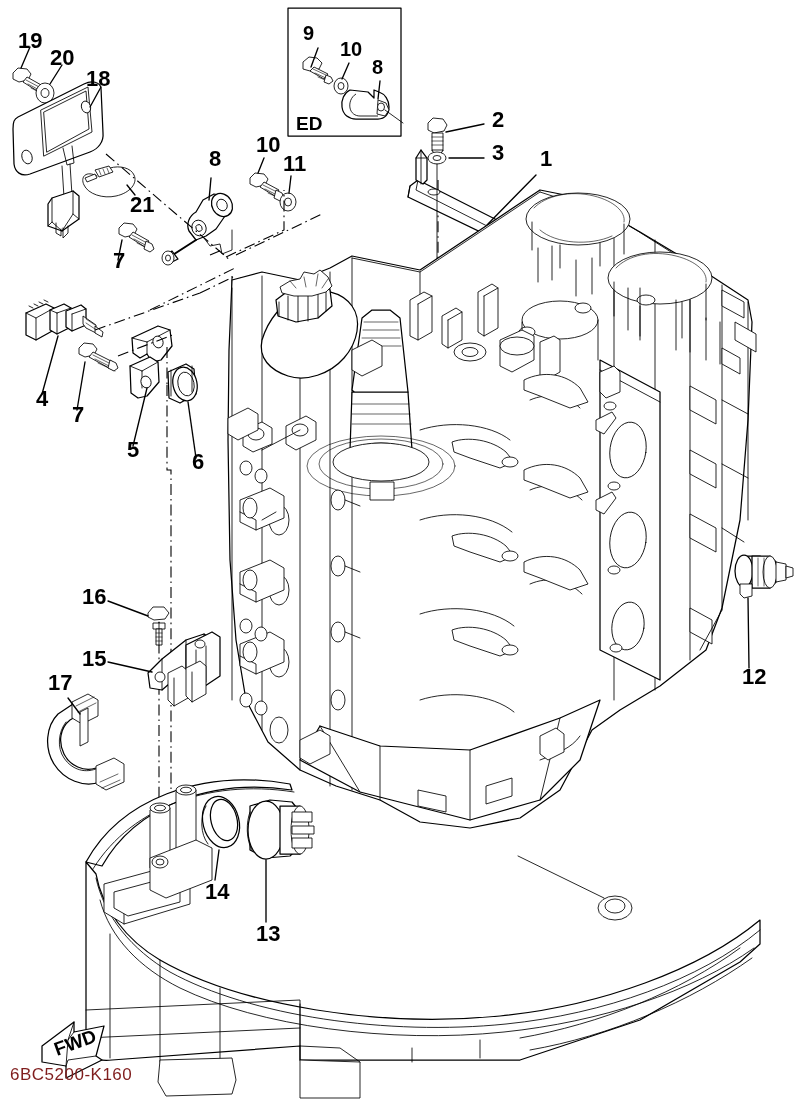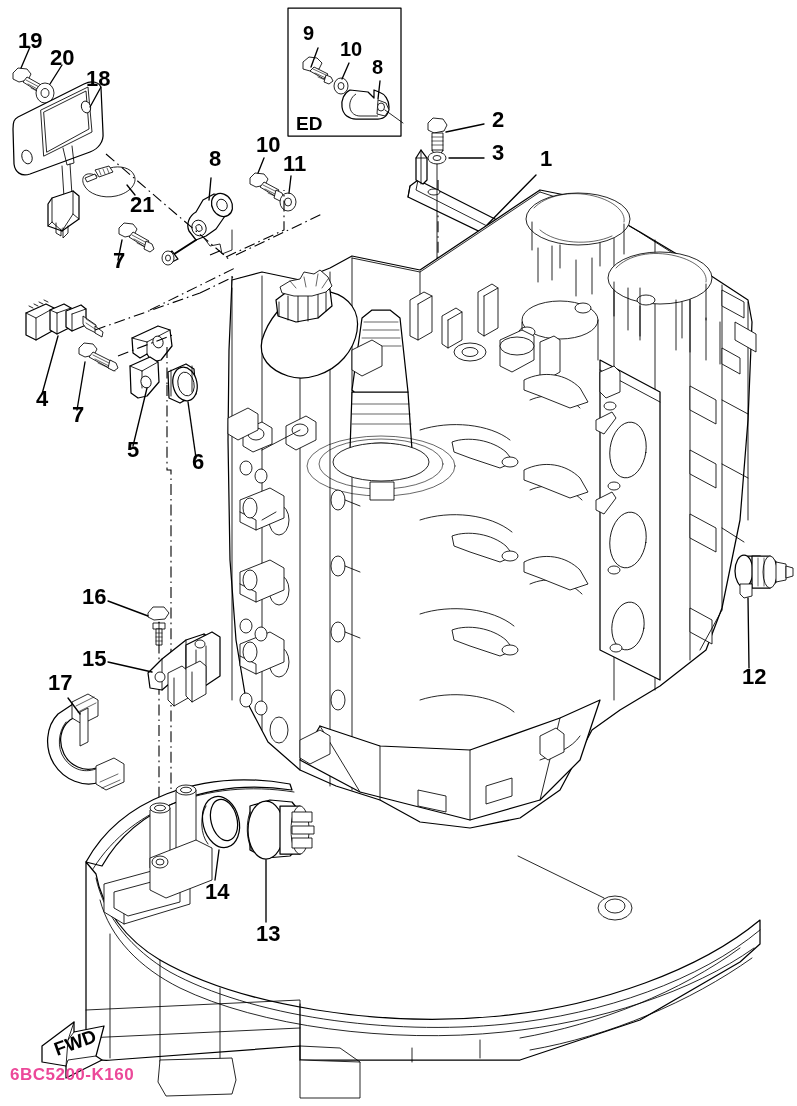--- a/index.html
+++ b/index.html
@@ -13,21 +13,21 @@
   .fillw{fill:#ffffff;stroke:#000;stroke-width:1.25;stroke-linejoin:round;}
   .fillw-thin{fill:#ffffff;stroke:#000;stroke-width:0.85;stroke-linejoin:round;}
   .leader{fill:none;stroke:#000;stroke-width:1.35;stroke-linecap:round;}
   .dashdot{fill:none;stroke:#000;stroke-width:1.1;stroke-dasharray:11 4 1.6 4;stroke-linecap:butt;}
   .dotted{fill:none;stroke:#000;stroke-width:1.3;stroke-dasharray:1.8 3.4;stroke-linecap:butt;}
   .dashed{fill:none;stroke:#000;stroke-width:1.1;stroke-dasharray:5 3.4;stroke-linecap:butt;}
   .callout{font-family:"Liberation Sans", sans-serif;font-size:22px;font-weight:bold;fill:#000;}
   .callout-sm{font-family:"Liberation Sans", sans-serif;font-size:20px;font-weight:bold;fill:#000;}
   .boxlabel{font-family:"Liberation Sans", sans-serif;font-size:19px;font-weight:bold;fill:#000;}
   .fwdtext{font-family:"Liberation Sans", sans-serif;font-size:19px;font-weight:bold;fill:#000;}
-  .partno{position:absolute;left:10px;top:1065px;font-size:17px;font-weight:bold;letter-spacing:0.5px;color:#ec4899;}
+  .partno{position:absolute;left:10px;top:1065px;font-size:17px;font-weight:normal;letter-spacing:0.5px;color:#7f1d1d;}
 </style>
 </head>
 <body>
 
 <div id="page">
 
 <svg id="diagram" viewBox="0 0 797 1106">
 
   <g>
     <rect class="fillw" x="288" y="8" width="113" height="128" stroke-width="1.6"></rect>

